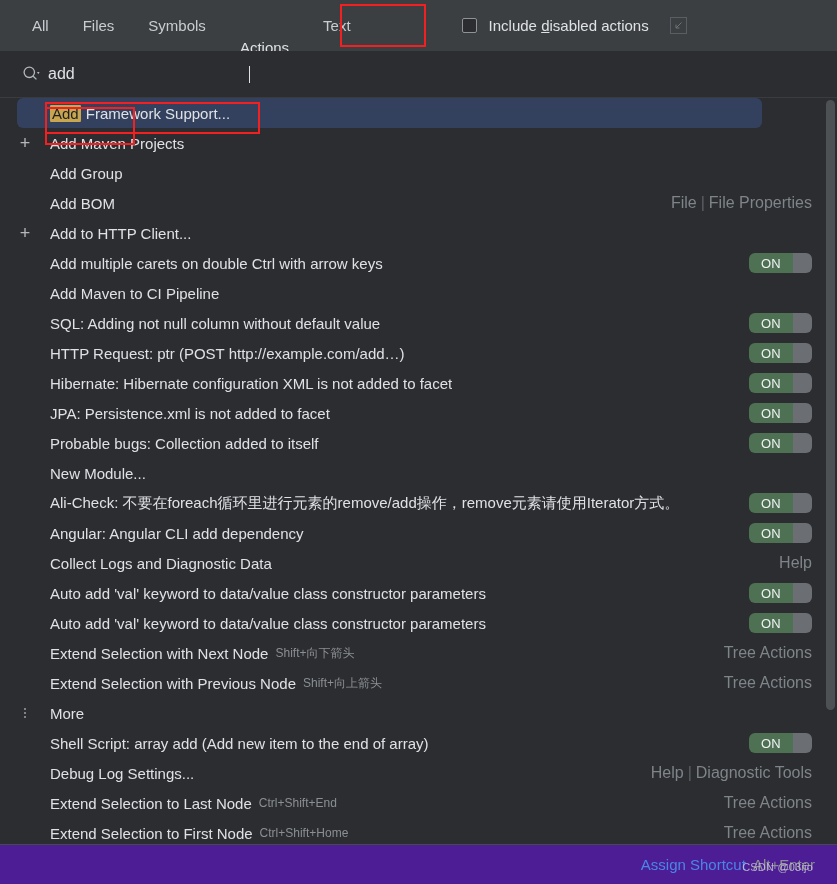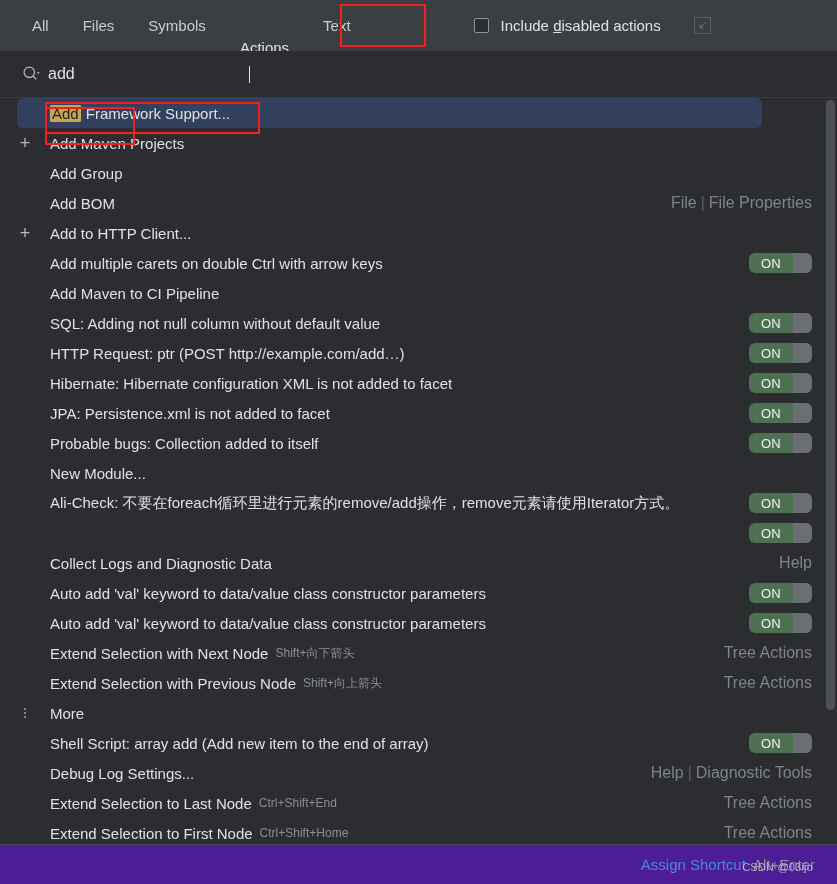--- a/index.html
+++ b/index.html
@@ -26,21 +26,20 @@
 
   
   .header {
     height: 51px;
     background: #3c3f41;
     display: flex;
     align-items: center;
     position: relative;
     flex: none;
     box-sizing: border-box;
-    gap: 12px;
   }
   .tabs {
     display: flex;
     align-items: center;
     height: 51px;
   }
   .tab {
     position: relative;
     height: 51px;
     display: flex;
@@ -456,20 +455,21 @@
         <div class="gutter"></div>
         <span class="label">Ali-Check: 不要在foreach循环里进行元素的remove/add操作，remove元素请使用Iterator方式。</span>
         <div class="spacer"></div>
         <div class="toggle">
           <div class="on">ON</div>
           <div class="knob"></div>
         </div>
       </div>
       <div class="row">
         <div class="gutter"></div>
+        <span class="label">Angular: Angular CLI add dependency</span>
         <div class="spacer"></div>
         <div class="toggle">
           <div class="on">ON</div>
           <div class="knob"></div>
         </div>
       </div>
       <div class="row">
         <div class="gutter"></div>
         <span class="label">Collect Logs and Diagnostic Data</span>
         <div class="spacer"></div>

